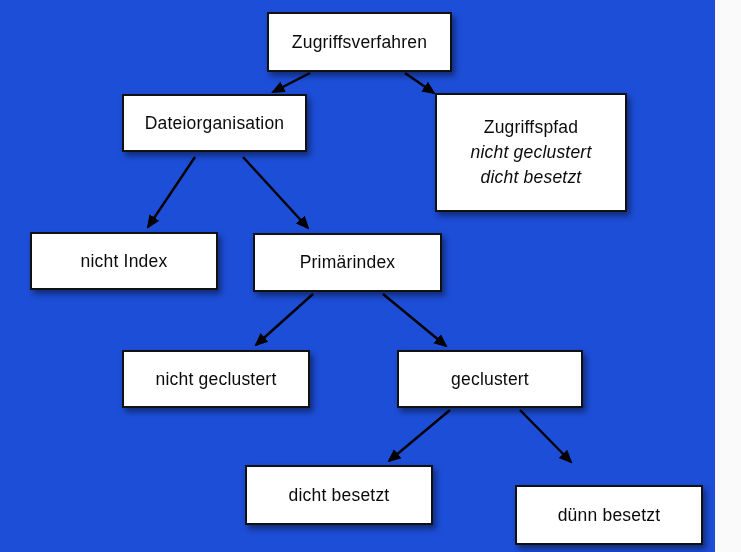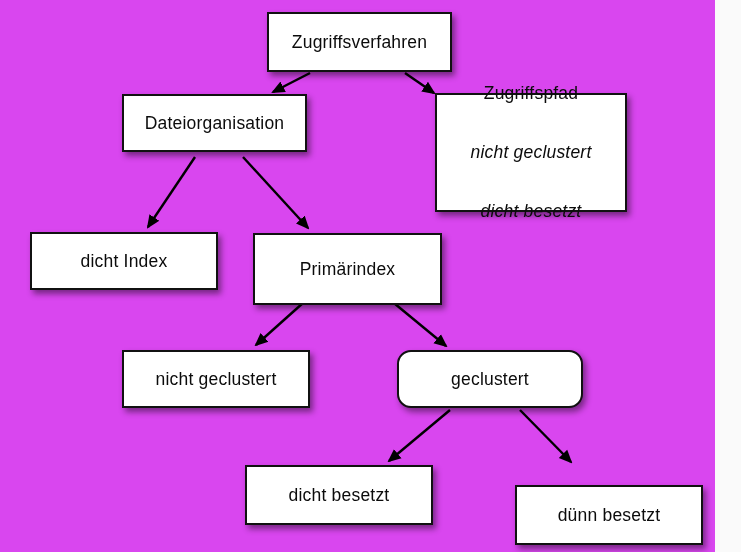--- a/index.html
+++ b/index.html
@@ -5,21 +5,21 @@
   html, body {
     margin: 0;
     padding: 0;
     background: #ffffff;
     font-family: "Liberation Sans", sans-serif;
   }
   #stage {
     position: relative;
     width: 741px;
     height: 552px;
-    background: #d946ef;
+    background: #1d4ed8;
     overflow: hidden;
   }
   #right-band {
     position: absolute;
     left: 715px;
     top: 0;
     width: 26px;
     height: 552px;
     background: #fafafa;
   }
@@ -44,25 +44,25 @@
     color: #0b0b0b;
     font-size: 17.5px;
     letter-spacing: 0.2px;
   }
   .node .line { display: block; line-height: 1.42; }
   .node .italic { font-style: italic; }
 
   
   #n-zugriffsverfahren { left: 267px; top: 12px;  width: 185px; height: 60px; }
   #n-dateiorganisation { left: 122px; top: 94px;  width: 185px; height: 58px; }
-  #n-zugriffspfad      { left: 435px; top: 93px;  width: 192px; height: 119px; gap: 34px; }
+  #n-zugriffspfad      { left: 435px; top: 93px;  width: 192px; height: 119px; }
   #n-ohne-index        { left: 30px;  top: 232px; width: 188px; height: 58px; }
-  #n-primaerindex      { left: 253px; top: 233px; width: 189px; height: 72px; }
+  #n-primaerindex      { left: 253px; top: 233px; width: 189px; height: 59px; }
   #n-nicht-geclustert  { left: 122px; top: 350px; width: 188px; height: 58px; }
-  #n-geclustert        { left: 397px; top: 350px; width: 186px; height: 58px; border-radius: 14px; }
+  #n-geclustert        { left: 397px; top: 350px; width: 186px; height: 58px; }
   #n-dicht-besetzt     { left: 245px; top: 465px; width: 188px; height: 60px; }
   #n-duenn-besetzt     { left: 515px; top: 465px; width: 188px; height: 60px; margin-top: 20px; }
 </style>
 </head>
 <body>
 
 <div id="stage">
 
   <div id="right-band"></div>
 
@@ -92,21 +92,21 @@
     <span class="line">Dateiorganisation</span>
   </div>
 
   <div class="node" id="n-zugriffspfad">
     <span class="line">Zugriffspfad</span>
     <span class="line italic">nicht geclustert</span>
     <span class="line italic">dicht besetzt</span>
   </div>
 
   <div class="node" id="n-ohne-index">
-    <span class="line">dicht Index</span>
+    <span class="line">nicht Index</span>
   </div>
 
   <div class="node" id="n-primaerindex">
     <span class="line">Primärindex</span>
   </div>
 
   <div class="node" id="n-nicht-geclustert">
     <span class="line">nicht geclustert</span>
   </div>
 

